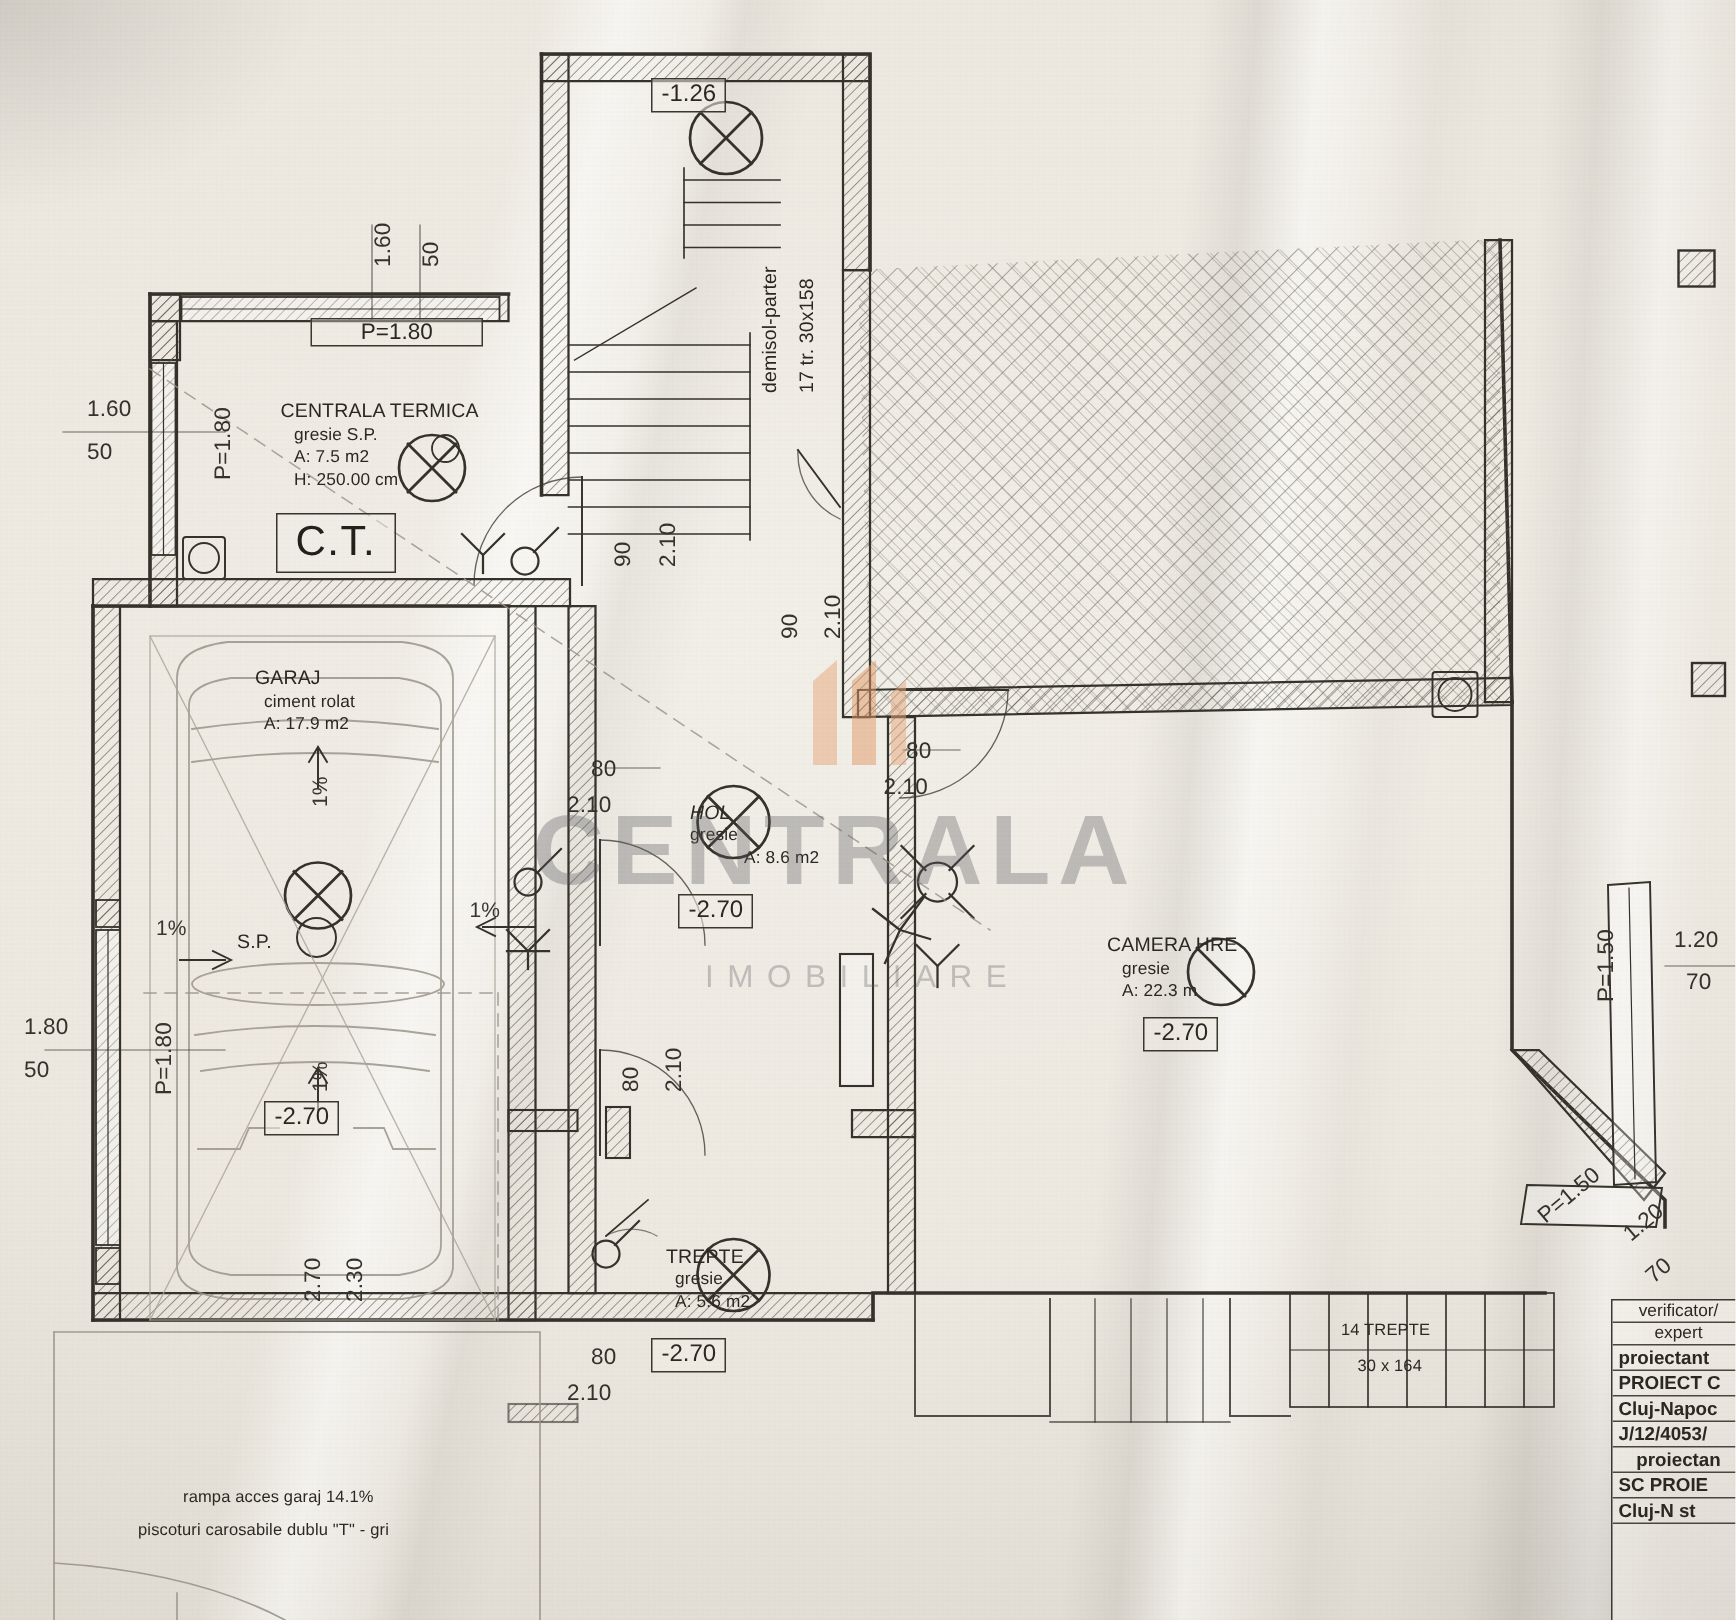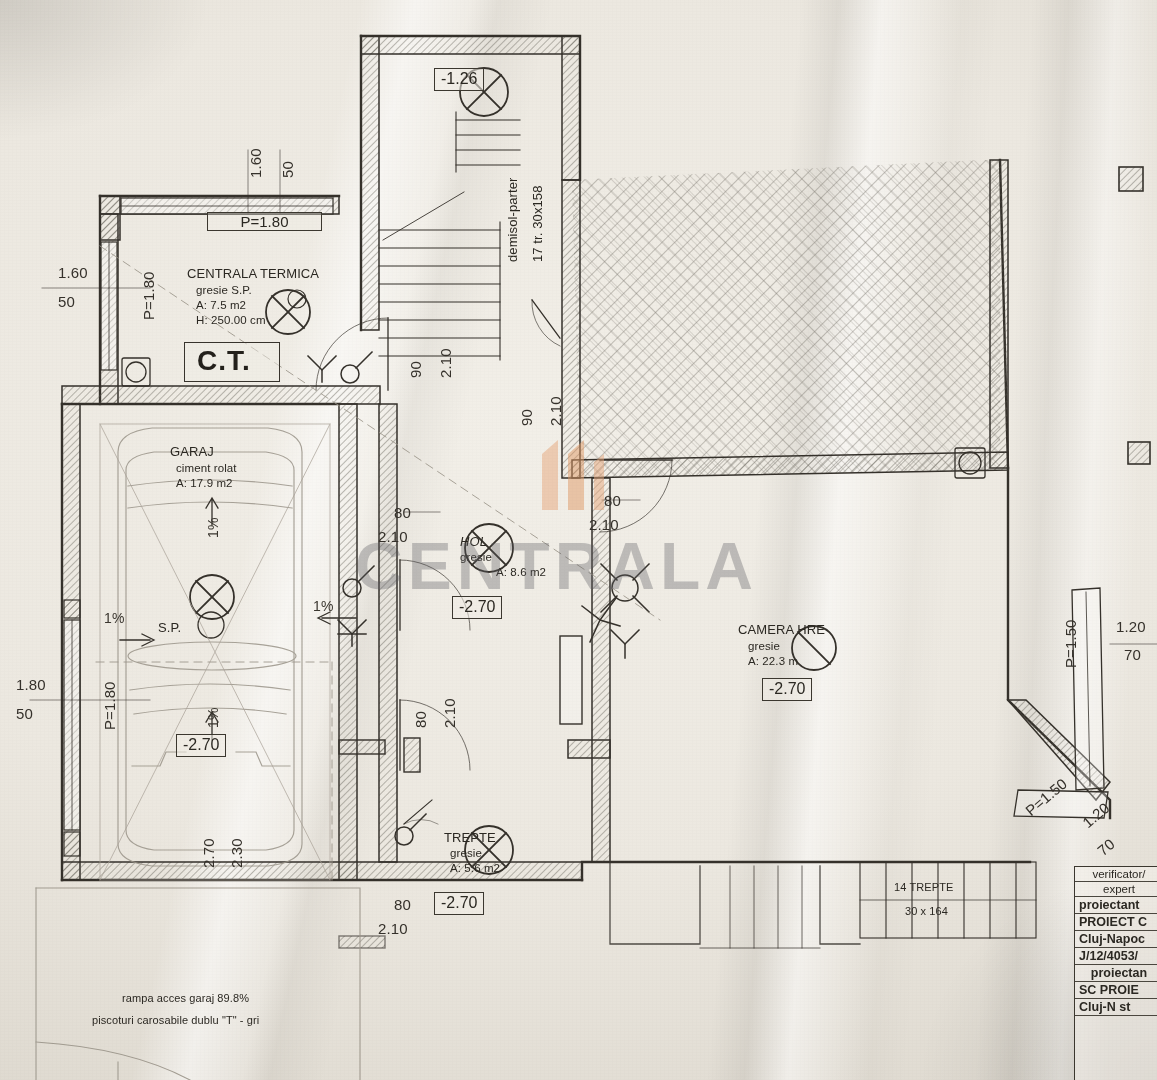--- a/index.html
+++ b/index.html
@@ -61,22 +61,22 @@
     position:absolute;
     border:1.3px solid #3b372f;
     padding:1px 6px 2px 6px;
     font-size:16px;color:#2b2822;
     background:rgba(242,239,232,.55);
     font-family:"Liberation Sans",sans-serif;
   }
   .ctbox{
     position:absolute;
     border:1.6px solid #37332c;
-    padding:2px 28px 4px 12px;
-    font-size:28px;font-weight:bold;color:#23201b;
+    padding:2px 12px 4px 12px;
+    font-size:28px;font-weight:normal;color:#23201b;
     background:rgba(240,237,230,.5);
     letter-spacing:1px;
   }
   .pbox{
     position:absolute;
     border:1.2px solid #3b372f;
     font-size:15px;color:#2b2822;
     text-align:center;
     background:rgba(240,237,230,.35);
   }
@@ -437,21 +437,21 @@
   <div class="ann md" style="left:738px;top:622px;">CAMERA HRE</div>
   <div class="ann sm" style="left:748px;top:640px;">gresie</div>
   <div class="ann sm" style="left:748px;top:655px;">A: 22.3 m</div>
   <div class="lvlbox" style="left:762px;top:678px;">-2.70</div>
 
   <div class="ann md" style="left:444px;top:830px;">TREPTE</div>
   <div class="ann sm" style="left:450px;top:847px;">gresie</div>
   <div class="ann sm" style="left:450px;top:862px;">A: 5.6 m2</div>
   <div class="lvlbox" style="left:434px;top:892px;">-2.70</div>
 
-  <div class="lvlbox" style="left:434px;top:68px;">-1.26</div>
+  <div class="lvlbox" style="left:434px;top:52px;">-1.26</div>
 
   <div class="ann md rot90" style="left:505px;top:262px;">demisol-parter</div>
   <div class="ann md rot90" style="left:530px;top:262px;">17 tr. 30x158</div>
   <div class="ann lg" style="left:894px;top:881px;">14 TREPTE</div>
   <div class="ann lg" style="left:905px;top:905px;">30 x 164</div>
 
   <div class="ann dim rot90" style="left:247px;top:178px;">1.60</div>
   <div class="ann dim rot90" style="left:279px;top:178px;">50</div>
   <div class="pbox" style="left:207px;top:212px;width:113px;">P=1.80</div>
 
@@ -481,29 +481,30 @@
 
   <div class="ann dim" style="left:604px;top:492px;">80</div>
   <div class="ann dim" style="left:589px;top:516px;">2.10</div>
 
   <div class="ann dim rot90" style="left:412px;top:728px;">80</div>
   <div class="ann dim rot90" style="left:441px;top:728px;">2.10</div>
 
   <div class="ann dim" style="left:394px;top:896px;">80</div>
   <div class="ann dim" style="left:378px;top:920px;">2.10</div>
 
-  <div class="ann lg" style="left:122px;top:992px;">rampa acces garaj 89.8%</div>
+  <div class="ann lg" style="left:122px;top:992px;">rampa acces garaj 14.1%</div>
   <div class="ann lg" style="left:92px;top:1014px;">piscoturi carosabile dublu "T" - gri</div>
 
   <svg class="wm-mark" viewBox="0 0 70 82">
     <path d="M4 78 L4 22 L20 8 L20 78 Z" fill="#e8a87c"></path>
     <path d="M30 78 L30 22 L46 8 L46 78 Z" fill="#e09a66"></path>
     <path d="M56 78 L56 30 L66 22 L66 78 Z" fill="#e8a87c"></path>
   </svg>
   <div class="wm">CENTRALA</div>
+  <div class="wm2">IMOBILIARE</div>
 
   <div class="tblock">
     <div class="tb-row c">verificator/</div>
     <div class="tb-row c">expert</div>
     <div class="tb-row b">proiectant</div>
     <div class="tb-row b">PROIECT C</div>
     <div class="tb-row b">Cluj-Napoc</div>
     <div class="tb-row b">J/12/4053/</div>
     <div class="tb-row b c">proiectan</div>
     <div class="tb-row b">SC PROIE</div>

